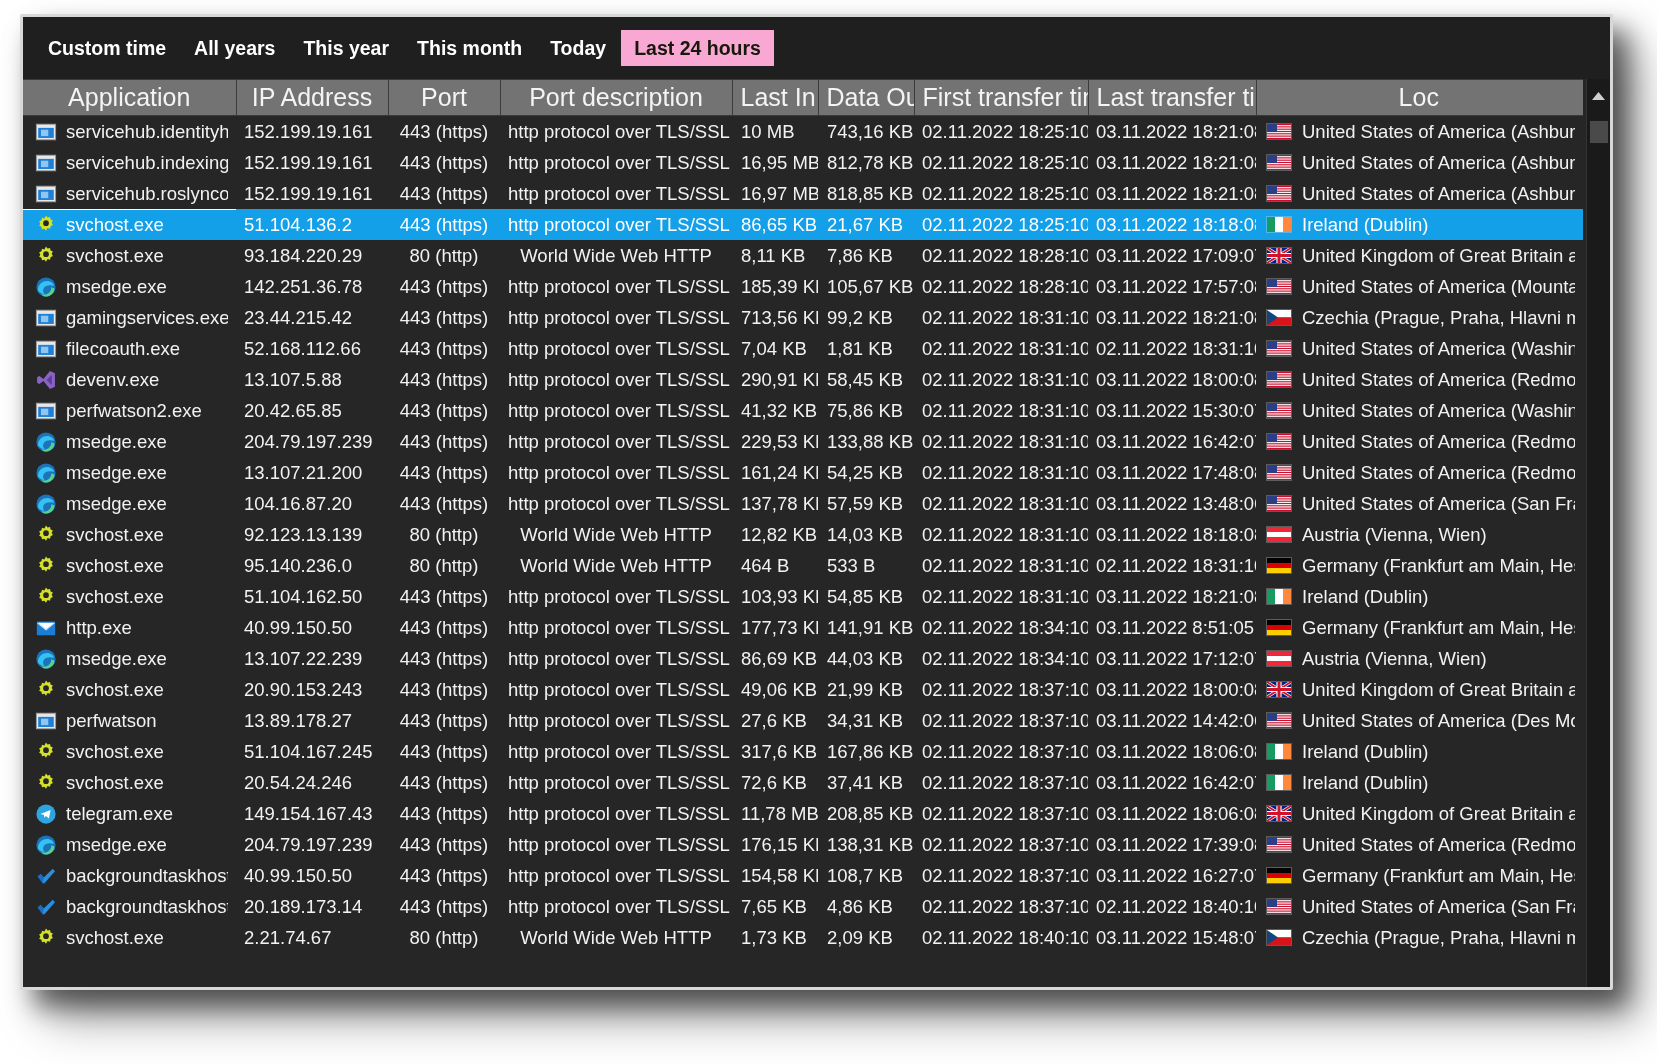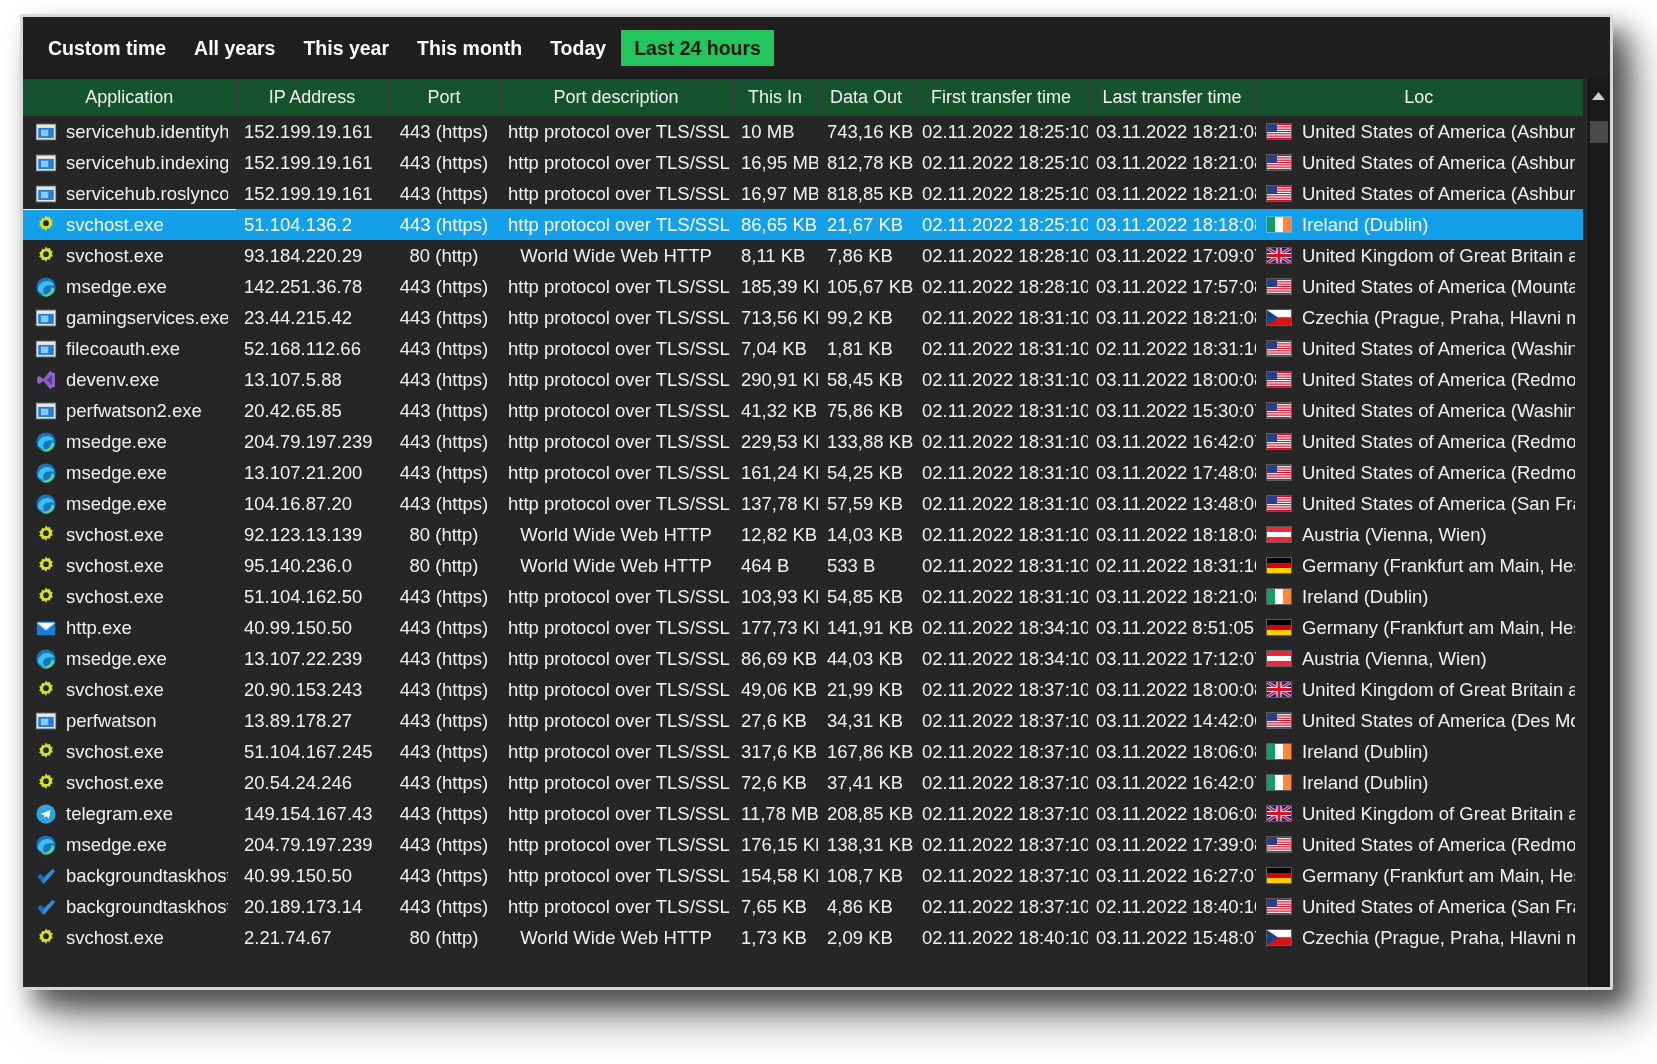--- a/index.html
+++ b/index.html
@@ -48,43 +48,43 @@
     color: #ffffff;
     font-size: 19.5px;
     font-weight: bold;
     padding: 6px 13px;
     margin-right: 2px;
     white-space: nowrap;
     cursor: pointer;
     line-height: 1.25;
   }
   .filter-item.active {
-    background: #22c55e;
+    background: #f9a8d4;
     color: #15180a;
   }
 
   
   #tablewrap {
     position: relative;
     height: calc(100% - 62px);
     background: #262626;
     overflow: hidden;
   }
 
   table {
     border-collapse: collapse;
     table-layout: fixed;
     width: 1560px;
     color: #f2f2f2;
   }
 
   thead th {
-    background: #14532d;
+    background: #737373;
     font-weight: normal;
-    font-size: 18px;
+    font-size: 25px;
     color: #f4f4f4;
     height: 36px;
     padding: 0 8px;
     border-right: 1px solid #3c3c3c;
     border-bottom: 1px solid #3a3a3a;
     border-top: 1px solid #3a3a3a;
     text-align: center;
     overflow: hidden;
     white-space: nowrap;
     box-sizing: border-box;
@@ -225,21 +225,21 @@
             <col class="c-ftt">
             <col class="c-ltt">
             <col class="c-loc">
         </colgroup>
         <thead>
           <tr>
               <th>Application</th>
               <th>IP Address</th>
               <th>Port</th>
               <th>Port description</th>
-              <th>This In</th>
+              <th>Last In</th>
               <th>Data Out</th>
               <th>First transfer time</th>
               <th>Last transfer time</th>
               <th class="loc-col">Loc</th>
             </tr>
         </thead>
         <tbody>
             <tr>
               <td class="app-cell">
                 <div class="app-inner">

